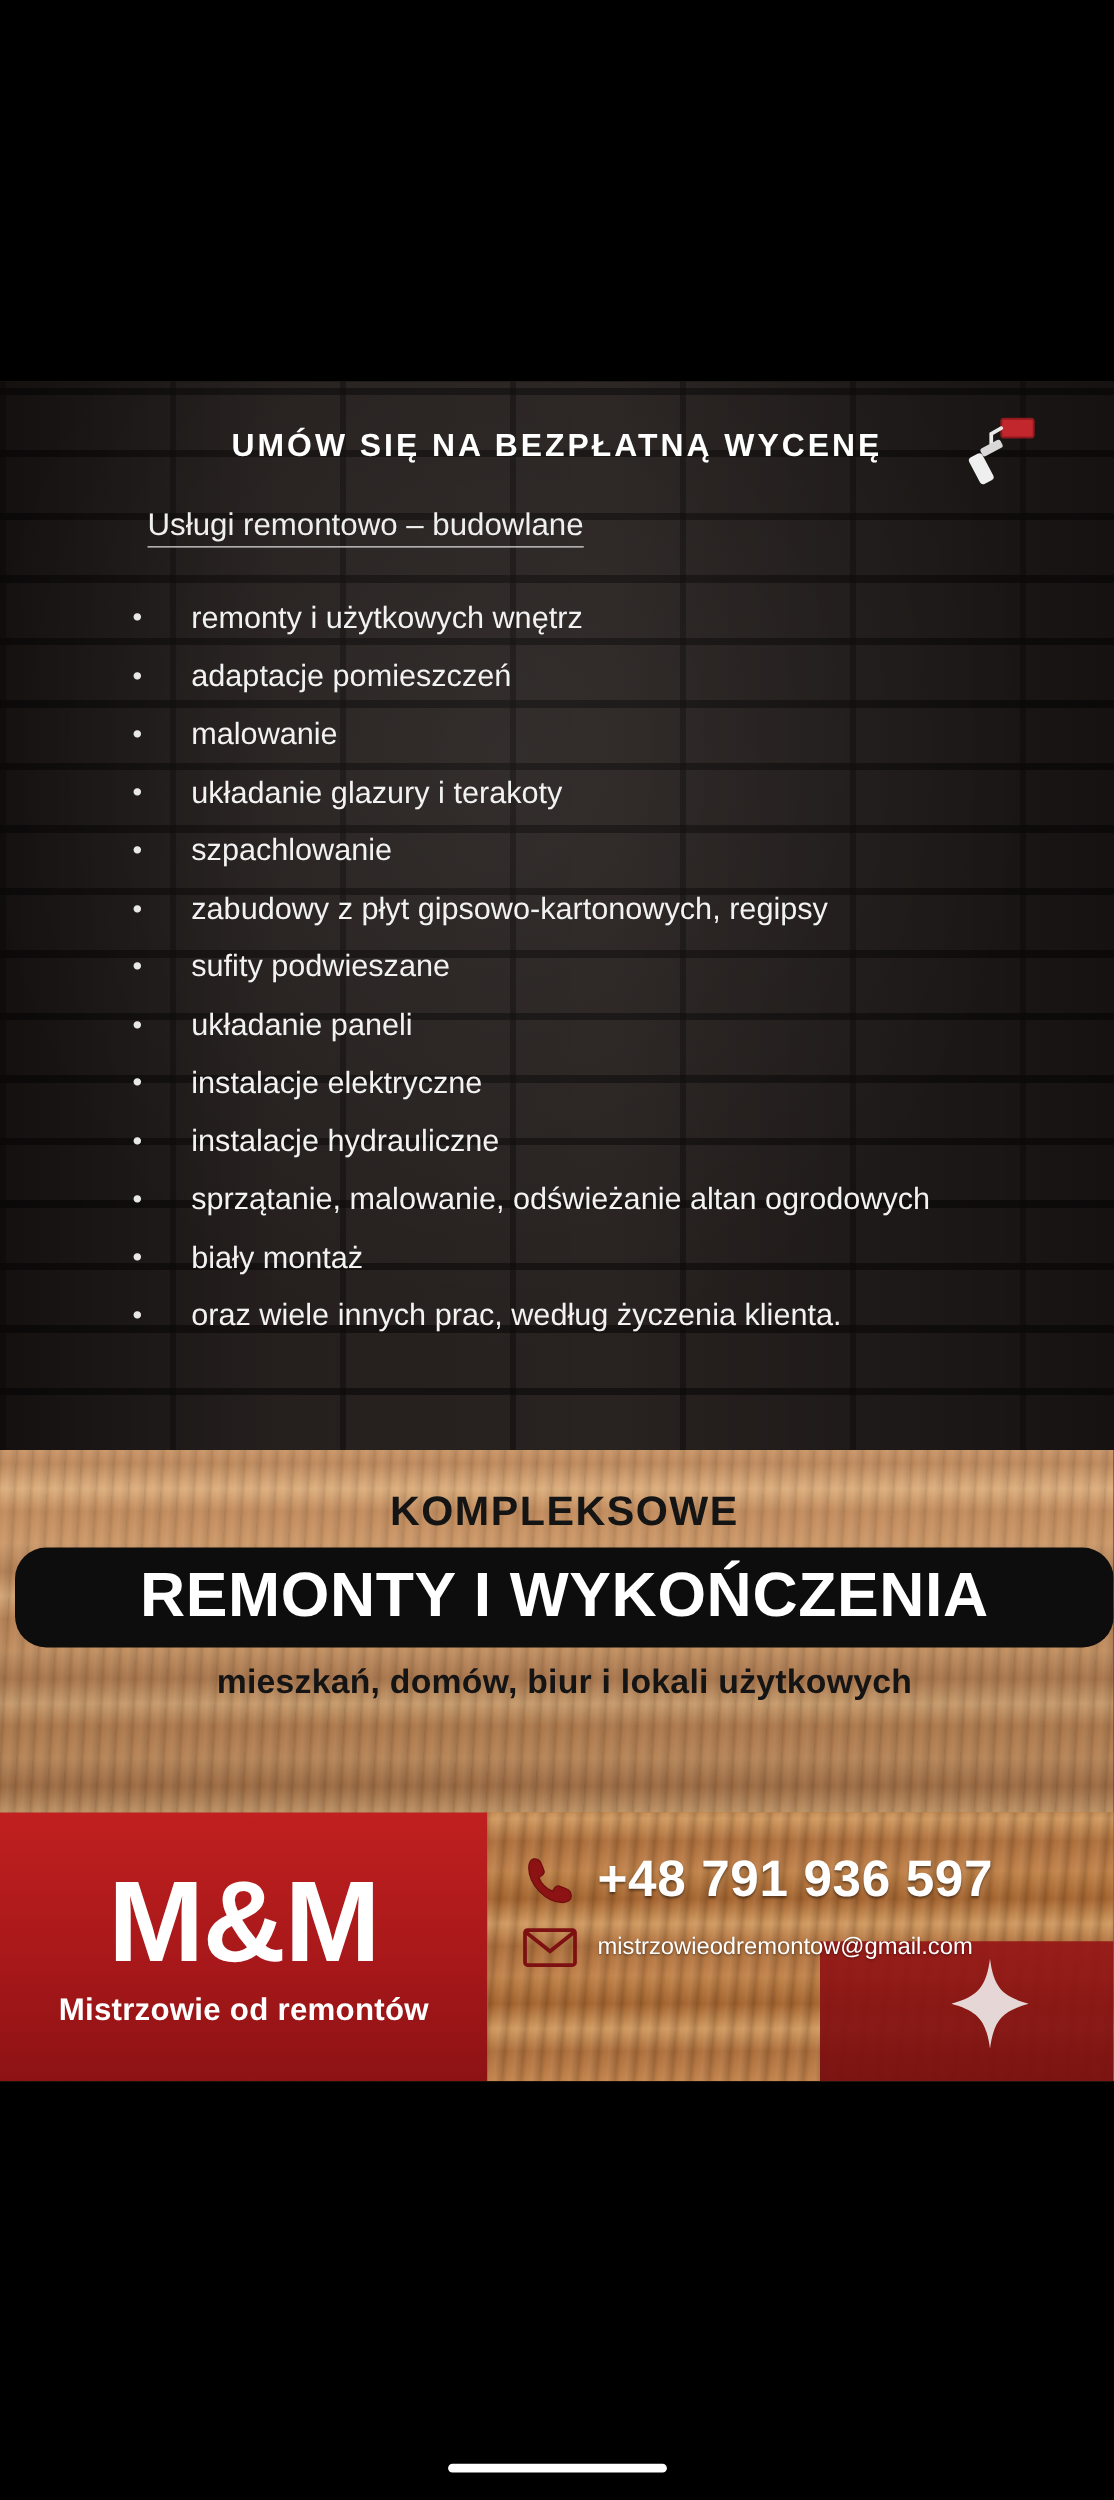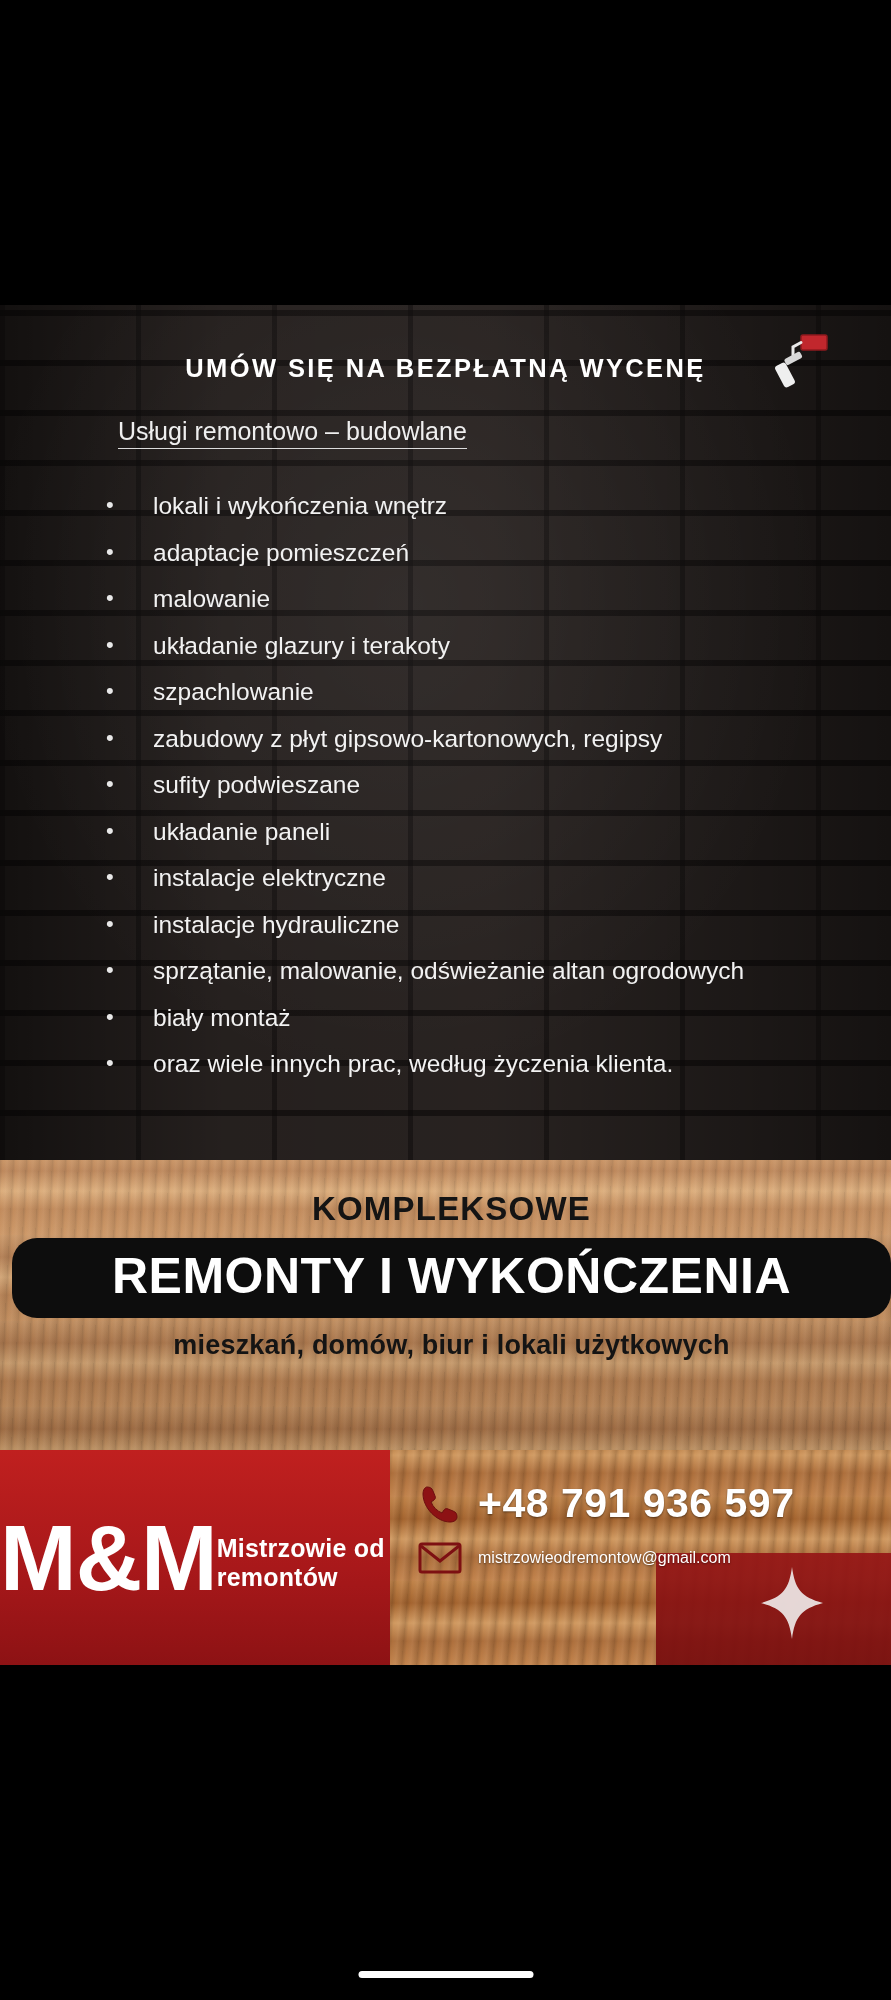--- a/index.html
+++ b/index.html
@@ -61,21 +61,21 @@
     background: radial-gradient(ellipse at 45% 35%, rgba(255,255,255,0.055), rgba(0,0,0,0) 62%);
     pointer-events: none;
   }
 
   .brick-inner { position: relative; z-index: 3; }
 
   .headline-row {
     display: flex;
     align-items: center;
     justify-content: center;
-    padding-top: 49px;
+    padding-top: 38px;
     position: relative;
     text-align: right;
   }
   .headline {
     color: #ffffff;
     font-size: 25.5px;
     font-weight: bold;
     letter-spacing: 2.4px;
     text-transform: uppercase;
     white-space: nowrap;
@@ -181,21 +181,21 @@
     bottom: 0;
     width: 100%;
     height: 215px;
     display: flex;
   }
   .logo-box {
     width: 390px;
     height: 100%;
     background: linear-gradient(180deg, #c0201f 0%, #a8181a 55%, #8d1214 100%);
     display: flex;
-    flex-direction: row;
+    flex-direction: column;
     align-items: center;
     justify-content: center;
     position: relative;
   }
   .logo-mm {
     color: #ffffff;
     font-size: 92px;
     font-weight: bold;
     line-height: 1;
     letter-spacing: -1px;
@@ -246,21 +246,21 @@
     color: #ffffff;
     font-size: 41px;
     font-weight: bold;
     letter-spacing: .5px;
     text-shadow: 0 1px 2px rgba(0,0,0,.45);
   }
   .mail-row { margin-top: 14px; }
   .mail-ico { width: 44px; height: 34px; margin-right: 16px; flex: none; }
   .mail-text {
     color: #ffffff;
-    font-size: 16px;
+    font-size: 19px;
     text-shadow: 0 1px 2px rgba(0,0,0,.45);
   }
 
   
   .home-indicator {
     position: absolute;
     left: 50%;
     transform: translateX(-50%);
     bottom: 22px;
     width: 175px;
@@ -288,21 +288,21 @@
             <rect x="13" y="22" width="18" height="7" rx="2" fill="#d8d8d8" transform="rotate(-28 22 25)"></rect>
             <rect x="8" y="30" width="12" height="24" rx="3" fill="#efefef" transform="rotate(-28 14 42)"></rect>
           </svg>
         </div>
 
         <div>
           <div class="subtitle">Usługi remontowo – budowlane</div>
         </div>
 
         <ul class="services">
-          <li>lokali i wykończenia wnętrz</li>
+          <li>remonty i użytkowych wnętrz</li>
           <li>adaptacje pomieszczeń</li>
           <li>malowanie</li>
           <li>układanie glazury i terakoty</li>
           <li>szpachlowanie</li>
           <li>zabudowy z płyt gipsowo-kartonowych, regipsy</li>
           <li>sufity podwieszane</li>
           <li>układanie paneli</li>
           <li>instalacje elektryczne</li>
           <li>instalacje hydrauliczne</li>
           <li>sprzątanie, malowanie, odświeżanie altan ogrodowych</li>

